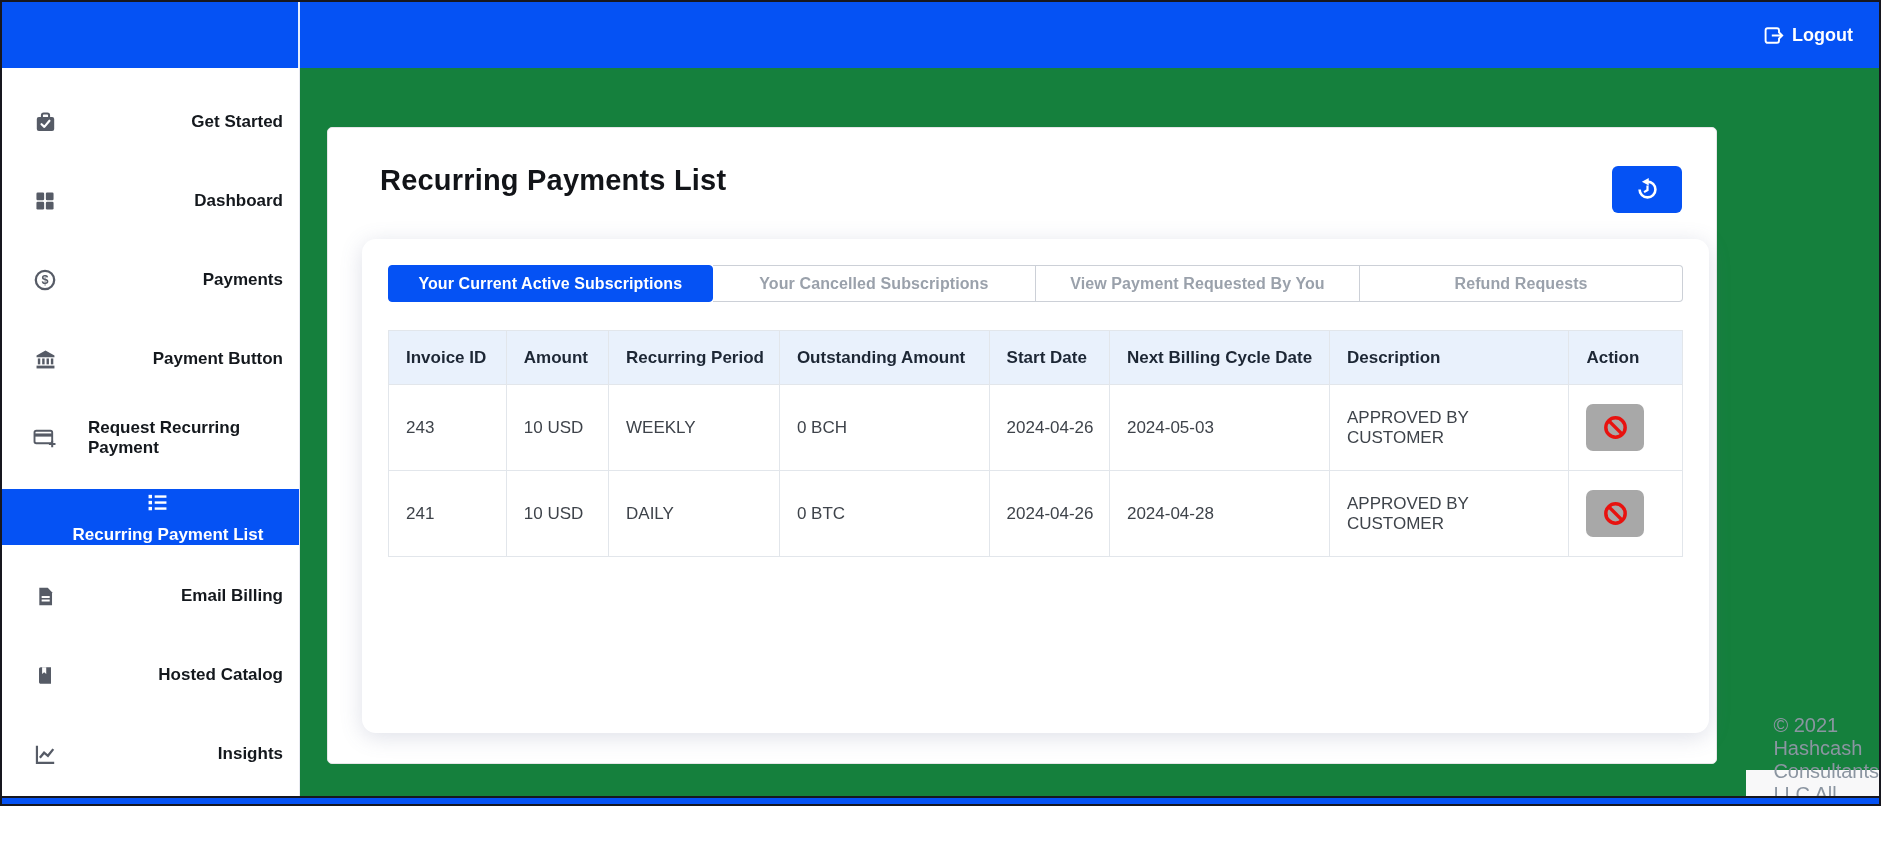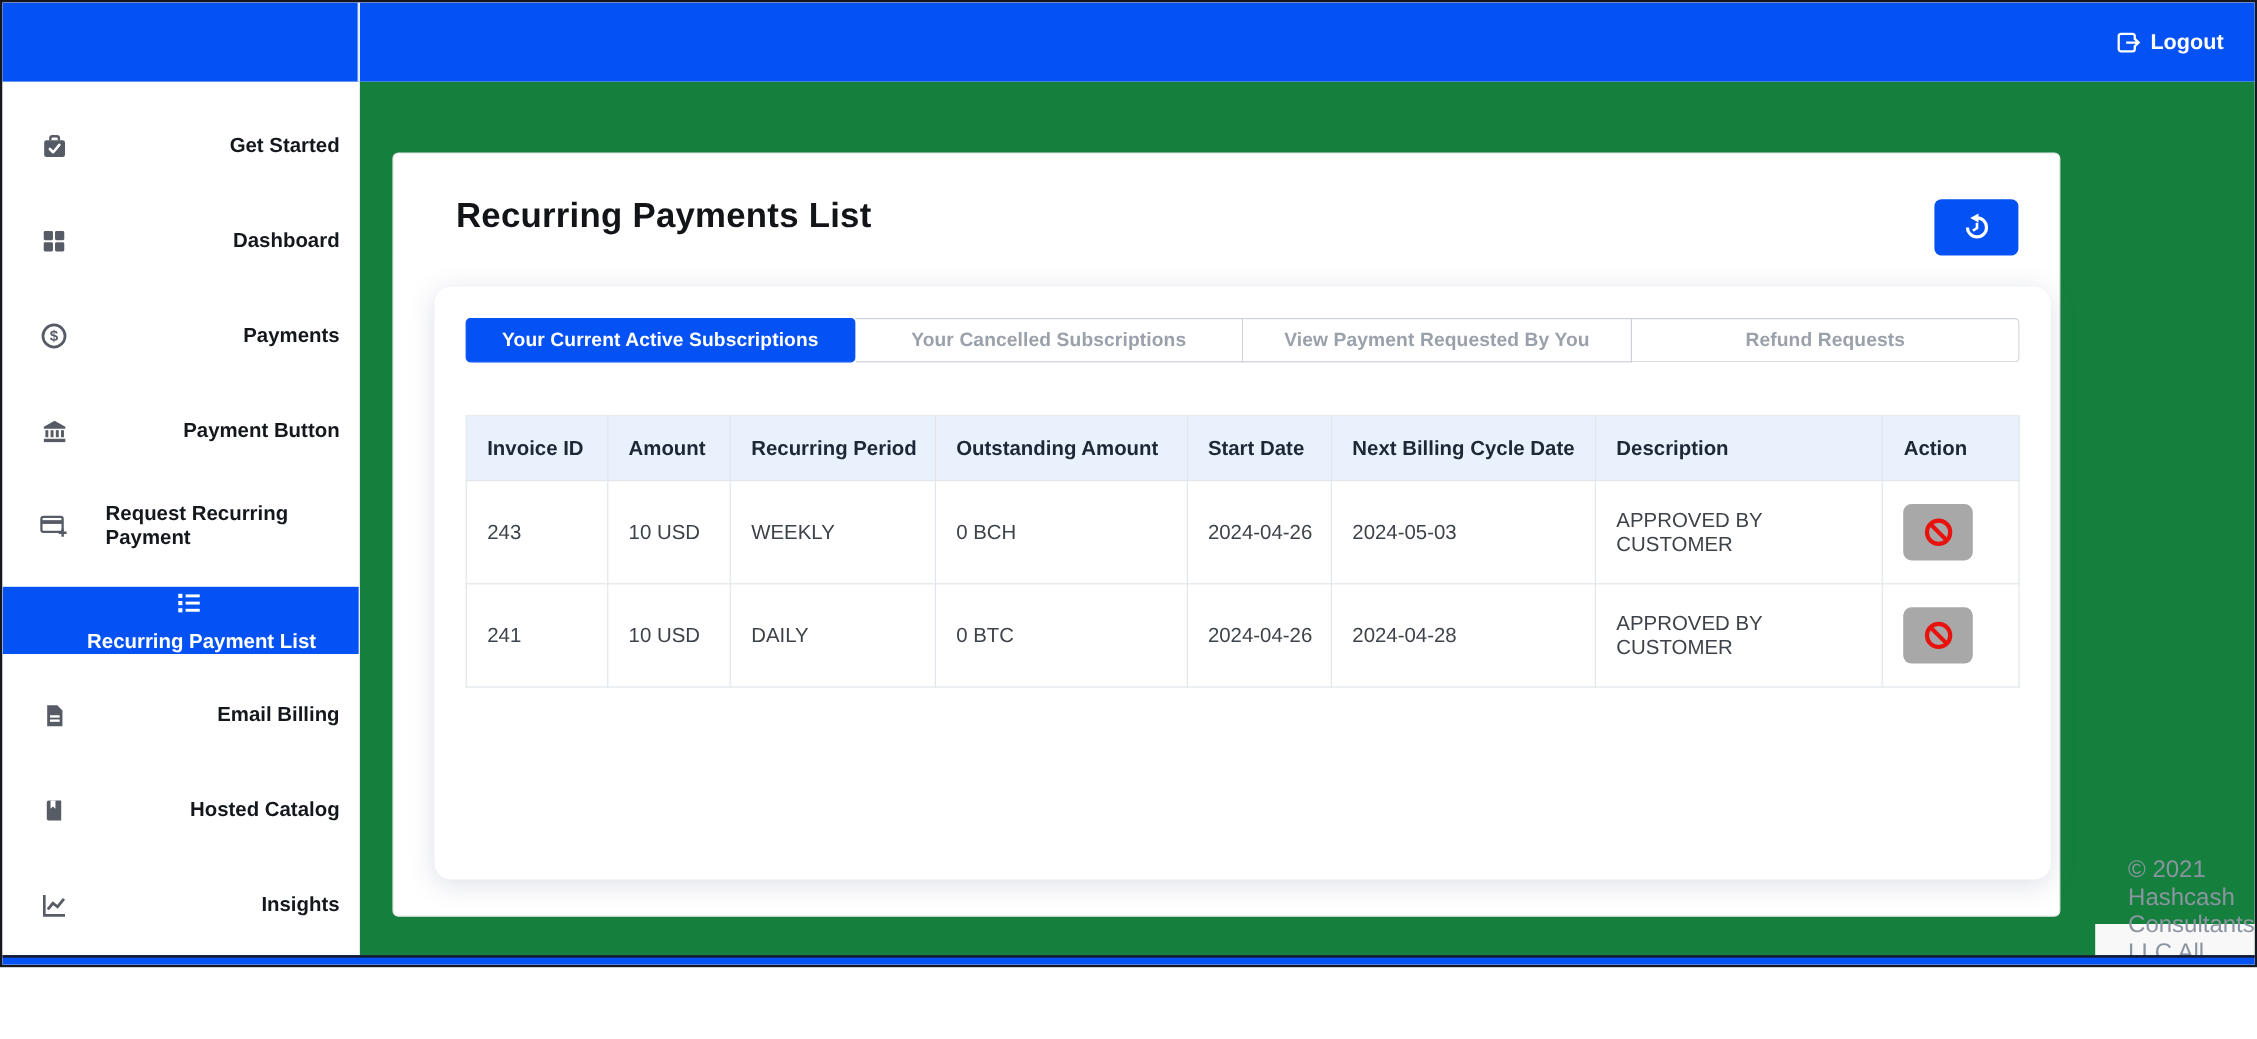--- a/index.html
+++ b/index.html
@@ -66,21 +66,21 @@
   .tabs{display:flex;width:100%;}
   .tab{
     flex:1 1 0;height:37px;background:#fff;border:1px solid #ccd0d7;border-left-width:0;
     display:flex;align-items:center;justify-content:center;cursor:pointer;
     font-size:16px;font-weight:600;color:#9aa1ab;font-family:inherit;letter-spacing:.1px;
   }
   .tab:first-child{border-left-width:1px;border-radius:4px 0 0 4px;}
   .tab:last-child{border-radius:0 4px 4px 0;}
   .tab.active{background:var(--accent-blue);color:#fff;border-color:var(--accent-blue);border-radius:4px;font-weight:700;}
   
-  table{width:100%;border-collapse:collapse;margin-top:44px;table-layout:fixed;padding-left:40px;}
+  table{width:100%;border-collapse:collapse;margin-top:28px;table-layout:fixed;padding-left:40px;}
   th,td{border:1px solid #e2e6eb;text-align:left;padding-left:17px;padding-right:8px;}
   th{height:54px;background:var(--table-header-bg);font-size:17px;font-weight:700;color:#1d2735;}
   td{height:86px;font-size:17px;color:#3e434a;background:#fff;}
   .action-btn{
     width:58px;height:47px;border:none;border-radius:7px;background:var(--action-gray);
     display:flex;align-items:center;justify-content:center;cursor:pointer;
   }
   
   .footer{
     margin-top:auto;height:26px;background:var(--footer-bg);

